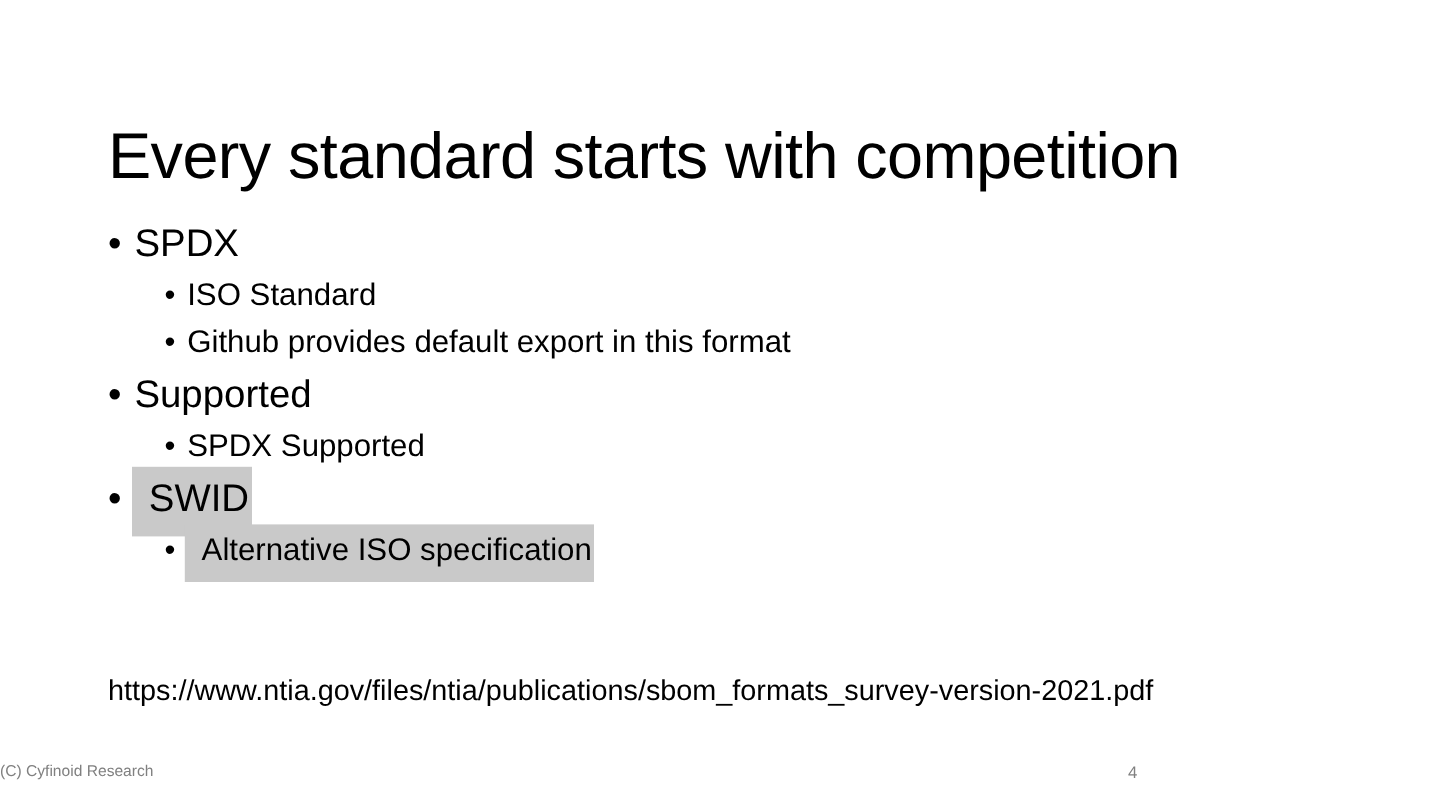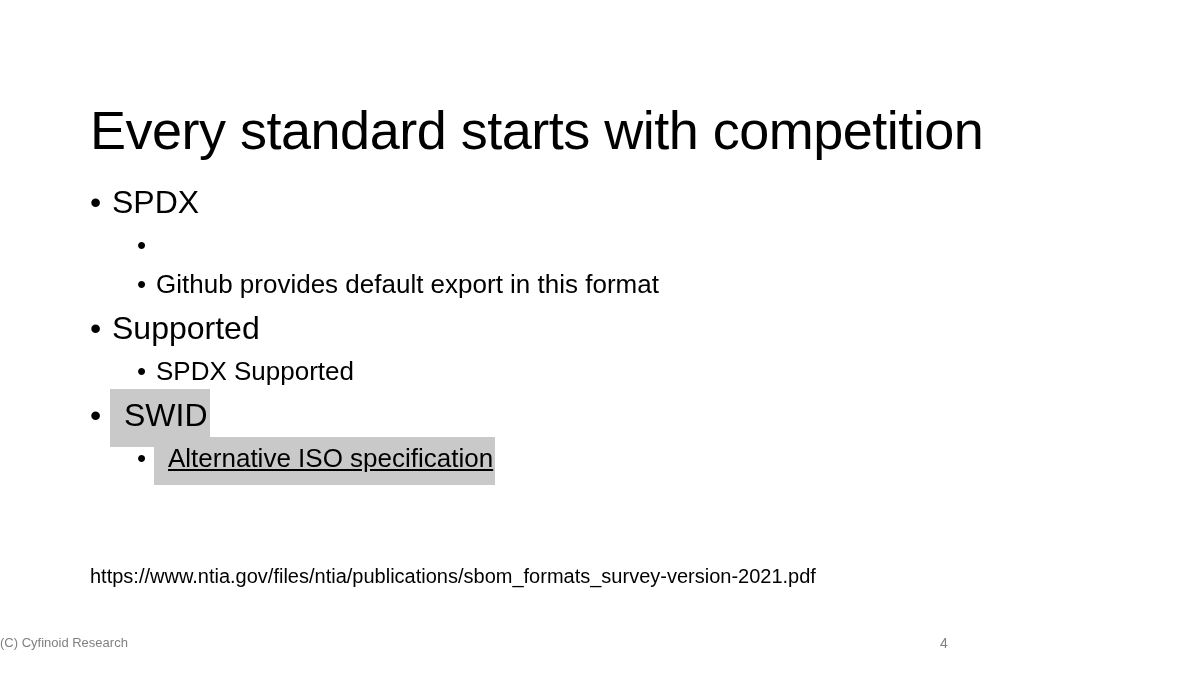--- a/index.html
+++ b/index.html
@@ -67,28 +67,28 @@
     display: inline-block;
     color: #000000;
   }
   
   .bullet-text.hl {
     background: #c9c9c9;
     padding: 2px 2px 3px 14px;
     margin: -2px -2px -3px -2px;
   }
   .bullet-row.lvl1 .bullet-text.hl { padding-bottom: 8px; margin-bottom: -8px; }
-  .bullet-row.lvl2 .bullet-text.hl { padding-bottom: 7px; margin-bottom: -7px; text-decoration: underline; }
+  .bullet-row.lvl2 .bullet-text.hl { padding-bottom: 7px; margin-bottom: -7px; }
 
   
   .source-url {
     position: absolute;
     left: 90px;
     top: 563px;
-    font-size: 20px;
+    font-size: 24px;
     line-height: 26px;
     color: #000000;
     white-space: nowrap;
   }
 
   
   .footer-credit {
     position: absolute;
     left: 0;
     right: 0;
@@ -116,20 +116,21 @@
 
   <h1 class="slide-title">Every standard starts with competition</h1>
 
   <div class="body-list">
       <div class="bullet-row lvl1">
         <span class="bullet-glyph">•</span>
         <span class="bullet-text">SPDX</span>
       </div>
       <div class="bullet-row lvl2">
         <span class="bullet-glyph">•</span>
+        <span class="bullet-text">ISO Standard</span>
       </div>
       <div class="bullet-row lvl2">
         <span class="bullet-glyph">•</span>
         <span class="bullet-text">Github provides default export in this format</span>
       </div>
       <div class="bullet-row lvl1">
         <span class="bullet-glyph">•</span>
         <span class="bullet-text">Supported</span>
       </div>
       <div class="bullet-row lvl2">

